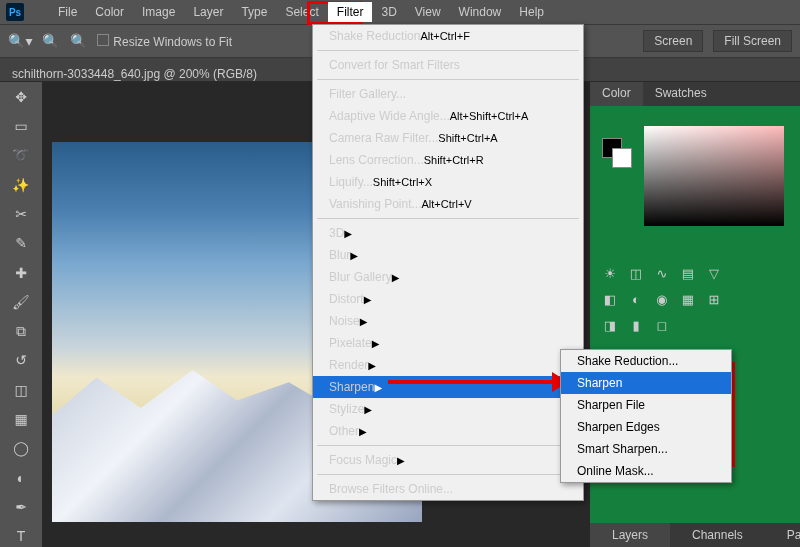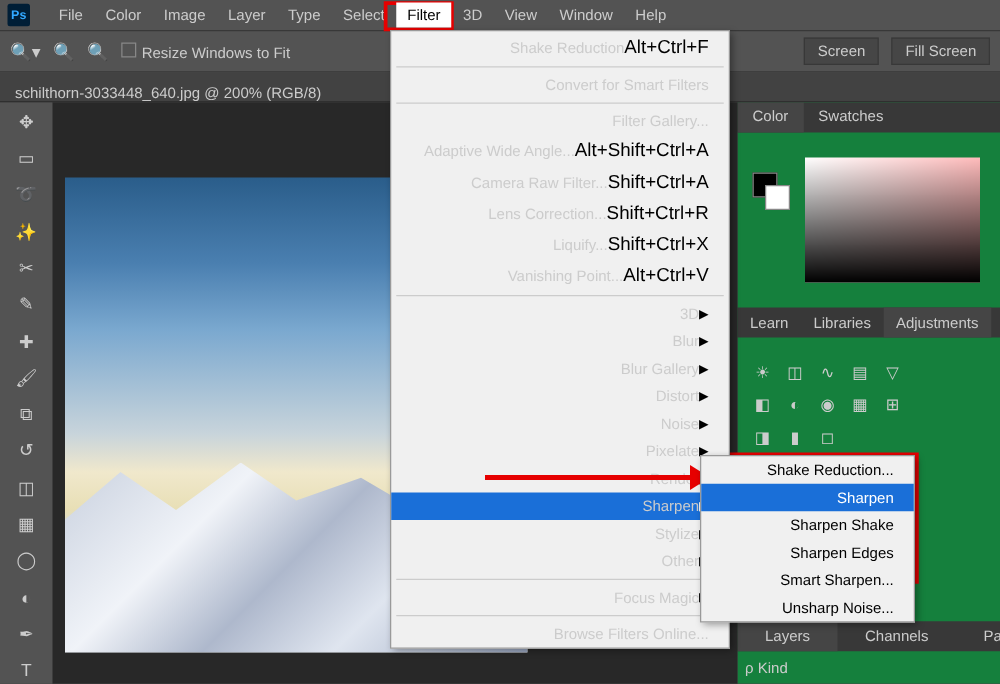--- a/index.html
+++ b/index.html
@@ -1,18 +1,18 @@
 <!DOCTYPE html>
 <html><head>
 <meta charset="utf-8">
 <style>
 *{margin:0;padding:0;box-sizing:border-box;font-family:Tahoma,Arial,sans-serif;font-size:12px;color:#ccc;user-select:none}
 body{background:#535353;width:800px;height:547px;overflow:hidden;position:relative}
 .menubar{background:#535353;height:24px;display:flex;align-items:center;padding:0 6px;gap:2px}
-.ps-logo{width:18px;height:18px;background:#001e36;color:#31a8ff;display:flex;align-items:center;justify-content:center;font-weight:bold;font-size:10px;border-radius:2px;margin-right:12px}
+.ps-logo{width:18px;height:18px;background:#001e36;color:#31a8ff;display:flex;align-items:center;justify-content:center;font-weight:bold;font-size:10px;border-radius:2px;margin-right:23px}
 .menu-item{padding:3px 9px;cursor:pointer}
 .menu-item.hl{background:#fff;color:#000;position:relative;z-index:10}
 .red-box{border:3px solid #e60000;position:absolute}
 .toolbar{height:34px;background:#535353;display:flex;align-items:center;padding:0 8px;gap:10px;border-top:1px solid #383838;border-bottom:1px solid #383838}
 .zoom-ico{font-size:14px}
 .chk{width:12px;height:12px;border:1px solid #888;display:inline-block;margin-right:4px}
 .btn{background:#464646;padding:3px 10px;border:1px solid #383838}
 .tab-row{height:24px;background:#424242;display:flex;align-items:flex-end;padding:0 12px;border-bottom:1px solid #2a2a2a}
 .workspace{position:absolute;top:82px;left:0;right:0;bottom:0;display:flex}
 .left-tools{width:42px;background:#535353;display:flex;flex-direction:column;align-items:center;padding-top:4px;gap:8px}
@@ -32,27 +32,27 @@
 .mtab{padding:5px 10px;cursor:pointer}
 .mtab.active{background:#454545}
 .adj-panel{padding:10px}
 .adj-row{display:flex;gap:6px;margin-top:8px}
 .adj-ico{width:20px;height:18px;display:flex;align-items:center;justify-content:center;font-size:13px}
 .layers-tabs{display:flex;background:#383838;height:24px;font-size:11px;margin-top:auto}
 .ltab{padding:5px 22px}
 .ltab.active{background:#454545}
 .layers-body{padding:6px;font-size:11px}
 .dropdown{position:absolute;top:24px;left:312px;width:272px;background:#f0f0f0;border:1px solid #999;box-shadow:2px 2px 6px rgba(0,0,0,.4);z-index:50}
-.dd-item{padding:4px 16px;color:#000;display:flex;justify-content:flex-end;align-items:center;cursor:pointer;font-size:12px}
+.dd-item{padding:4px 16px;color:#000;display:flex;justify-content:flex-start;align-items:center;cursor:pointer;font-size:12px}
 .dd-item.sel{background:#1a6fd8;color:#fff}
 .dd-sep{height:1px;background:#ccc;margin:3px 4px}
 .dd-arrow{font-size:10px;color:#000}
 .dd-item.sel .dd-arrow{color:#fff}
-.short{color:#000;font-size:15px}
-.submenu{position:absolute;top:364px;left:560px;width:172px;background:#f0f0f0;border:1px solid #999;box-shadow:2px 2px 6px rgba(0,0,0,.4);z-index:60}
+.short{color:#000;font-size:11px}
+.submenu{position:absolute;top:349px;left:560px;width:172px;background:#f0f0f0;border:1px solid #999;box-shadow:2px 2px 6px rgba(0,0,0,.4);z-index:60}
 .arrow{position:absolute;top:380px;left:388px;z-index:55}
 .arrow-line{width:168px;height:4px;background:#e60000}
 .arrow-head{position:absolute;right:-12px;top:-8px;width:0;height:0;border-left:16px solid #e60000;border-top:10px solid transparent;border-bottom:10px solid transparent}
 </style>
 </head>
 <body>
 
 <div class="menubar">
   <div class="ps-logo">Ps</div>
   <div id="menubar-items" style="display: flex;">
@@ -113,25 +113,20 @@
   <div class="right-panels">
     <div class="panel-tabs">
       <div class="ptab active">Color</div>
       <div class="ptab">Swatches</div>
     </div>
     <div class="color-panel">
       <div class="swatch-fg"></div>
       <div class="swatch-bg"></div>
       <div class="gradient"></div>
     </div>
-    <div class="mid-tabs">
-      <div class="mtab">Learn</div>
-      <div class="mtab">Libraries</div>
-      <div class="mtab active">Adjustments</div>
-    </div>
     <div class="adj-panel">
       <div class="adj-row">
         <span class="adj-ico">☀</span>
         <span class="adj-ico">◫</span>
         <span class="adj-ico">∿</span>
         <span class="adj-ico">▤</span>
         <span class="adj-ico">▽</span>
       </div>
       <div class="adj-row">
         <span class="adj-ico">◧</span>
@@ -144,23 +139,20 @@
         <span class="adj-ico">◨</span>
         <span class="adj-ico">▮</span>
         <span class="adj-ico">◻</span>
       </div>
     </div>
     <div class="layers-tabs">
       <div class="ltab active">Layers</div>
       <div class="ltab">Channels</div>
       <div class="ltab">Paths</div>
     </div>
-    <div class="layers-body">
-      <span>ρ </span><span>Kind</span>
-    </div>
   </div>
 </div>
 
 <div class="dropdown" id="filter-dd">
     <div class="dd-item">
       <span>Shake Reduction</span>
       <span class="short">Alt+Ctrl+F</span>
     </div>
     <div class="dd-sep"></div>
     <div class="dd-item">
@@ -237,24 +229,24 @@
       <span class="dd-arrow">▶</span>
     </div>
     <div class="dd-sep"></div>
     <div class="dd-item">
       <span>Browse Filters Online...</span>
     </div>
   </div>
 <div class="submenu" id="sharpen-dd">
     <div class="dd-item">Shake Reduction...</div>
     <div class="dd-item sel">Sharpen</div>
-    <div class="dd-item">Sharpen Shake</div>
+    <div class="dd-item">Sharpen File</div>
     <div class="dd-item">Sharpen Edges</div>
     <div class="dd-item">Smart Sharpen...</div>
-    <div class="dd-item">Unsharp Noise...</div>
+    <div class="dd-item">Online Mask...</div>
   </div>
 
 <div class="red-box" style="top:362px;left:557px;width:178px;height:105px"></div>
 
 <div class="arrow">
   <div class="arrow-line"></div>
     <div class="arrow-head"></div>
 </div>
 
 </body></html>

